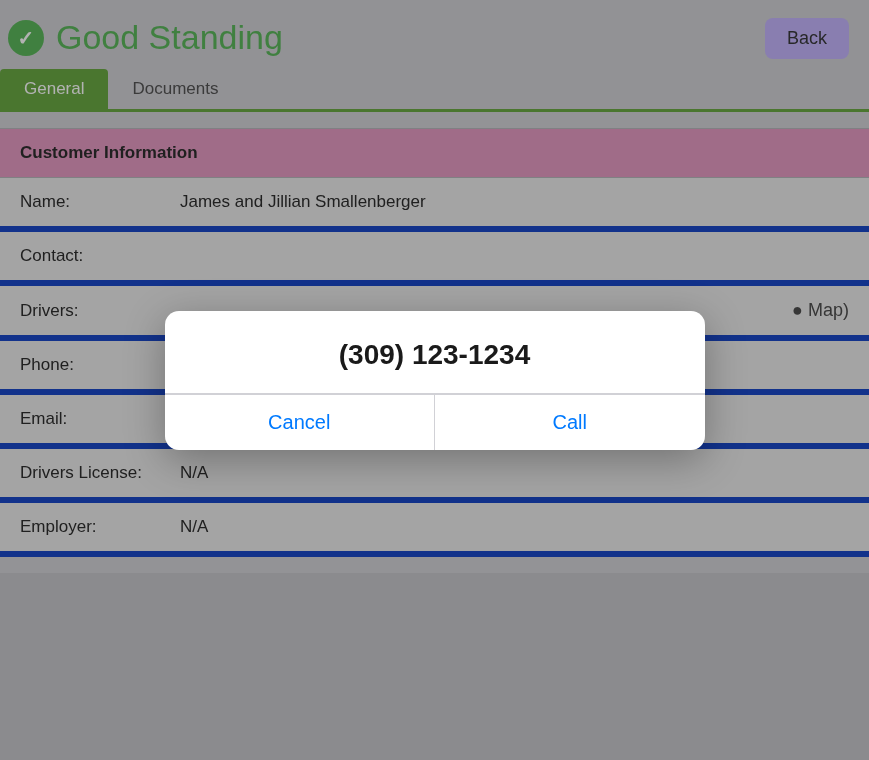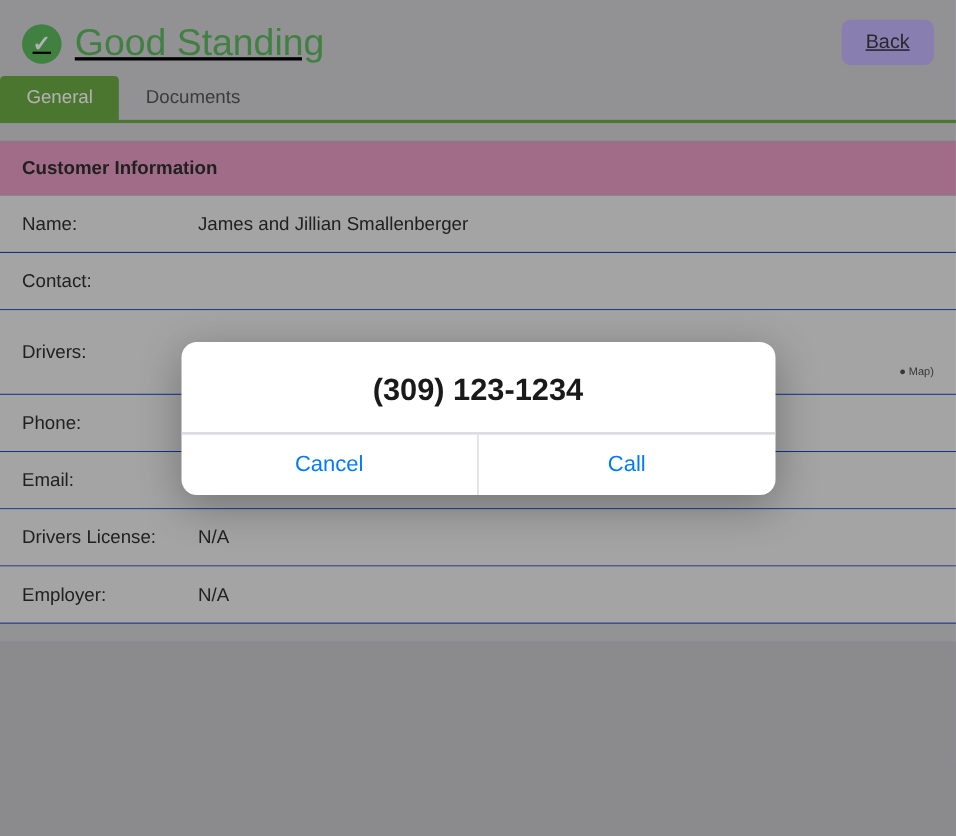--- a/index.html
+++ b/index.html
@@ -9,25 +9,24 @@
       background: #c7c7cc;
       width: 869px;
       height: 760px;
       overflow: hidden;
       position: relative;
     }
 
     
     .header {
       background: #d1d1d6;
-      padding: 18px 20px 0 20px;
-      display: flex;
-      align-items: flex-end;
+      padding: 18px 20px 0 8px;
+      display: flex;
+      align-items: flex-start;
       justify-content: space-between;
-      text-decoration: underline;
     }
 
     .header-title {
       display: flex;
       align-items: center;
       gap: 12px;
     }
 
     .check-circle {
       width: 36px;
@@ -103,23 +102,23 @@
       padding: 14px 20px;
       font-size: 17px;
       font-weight: 700;
       color: #333;
       border-bottom: 1px solid #c8c8cc;
       border-top: 1px solid #c8c8cc;
     }
 
     .info-row {
       display: flex;
-      align-items: center;
+      align-items: flex-end;
       background: white;
-      border-bottom: 1px solid #1d4ed8;
+      border-bottom: 6px solid #1d4ed8;
       padding: 14px 20px;
       min-height: 52px;
     }
 
     .info-label {
       font-size: 17px;
       color: #333;
       width: 160px;
       flex-shrink: 0;
     }
@@ -129,23 +128,22 @@
       color: #333;
       flex: 1;
     }
 
     .info-value.phone-link {
       color: #6aaa44;
     }
 
     .map-link {
       color: #555;
-      font-size: 10px;
+      font-size: 18px;
       margin-left: auto;
-      margin-top: 37px;
     }
 
     
     .modal-overlay {
       position: absolute;
       top: 0;
       left: 0;
       width: 100%;
       height: 100%;
       background: rgba(0,0,0,0.3);

